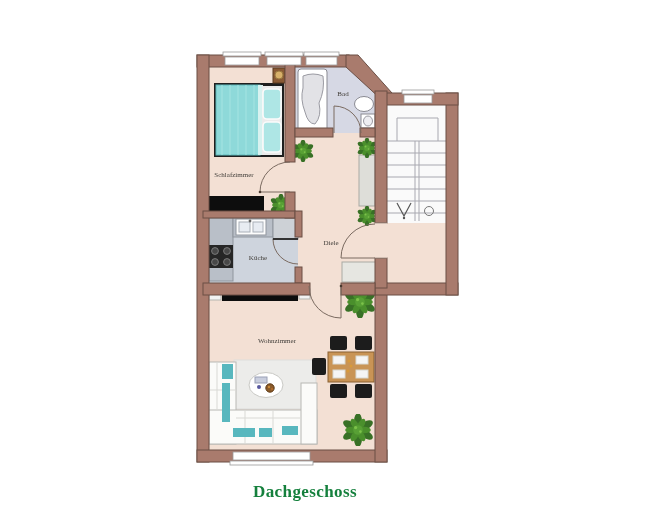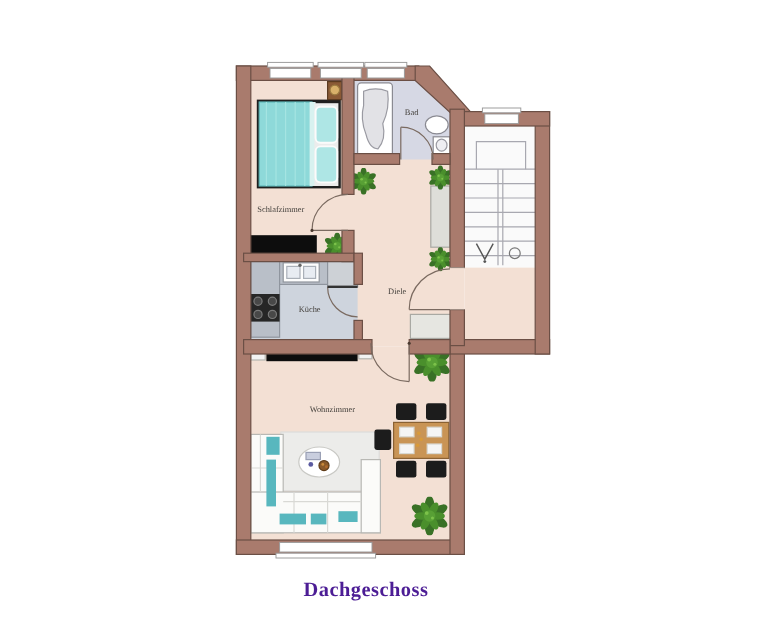--- a/index.html
+++ b/index.html
@@ -4,21 +4,21 @@
 <style>
   html,body{margin:0;padding:0;background:#ffffff;}
   .canvas{
     position:relative;width:650px;height:520px;background:#ffffff;overflow:hidden;
     font-family:"Liberation Serif", serif;
   }
   .plan-svg{position:absolute;left:0;top:0;}
   .room-label{font-family:"Liberation Serif", serif;font-size:7px;fill:#44403c;text-anchor:middle;}
   .floor-title{
     position:absolute;left:155px;top:482px;width:300px;text-align:center;
-    font-family:"Liberation Serif", serif;font-weight:bold;font-size:17px;color:#4c1d95;
+    font-family:"Liberation Serif", serif;font-weight:bold;font-size:17px;color:#15803d;
     letter-spacing:.4px;
   }
 </style>
 </head>
 <body>
 
 <div class="canvas">
 <svg class="plan-svg" width="650" height="520" viewBox="0 0 650 520">
   <defs>
     <symbol id="plant" viewBox="0 0 40 40">

